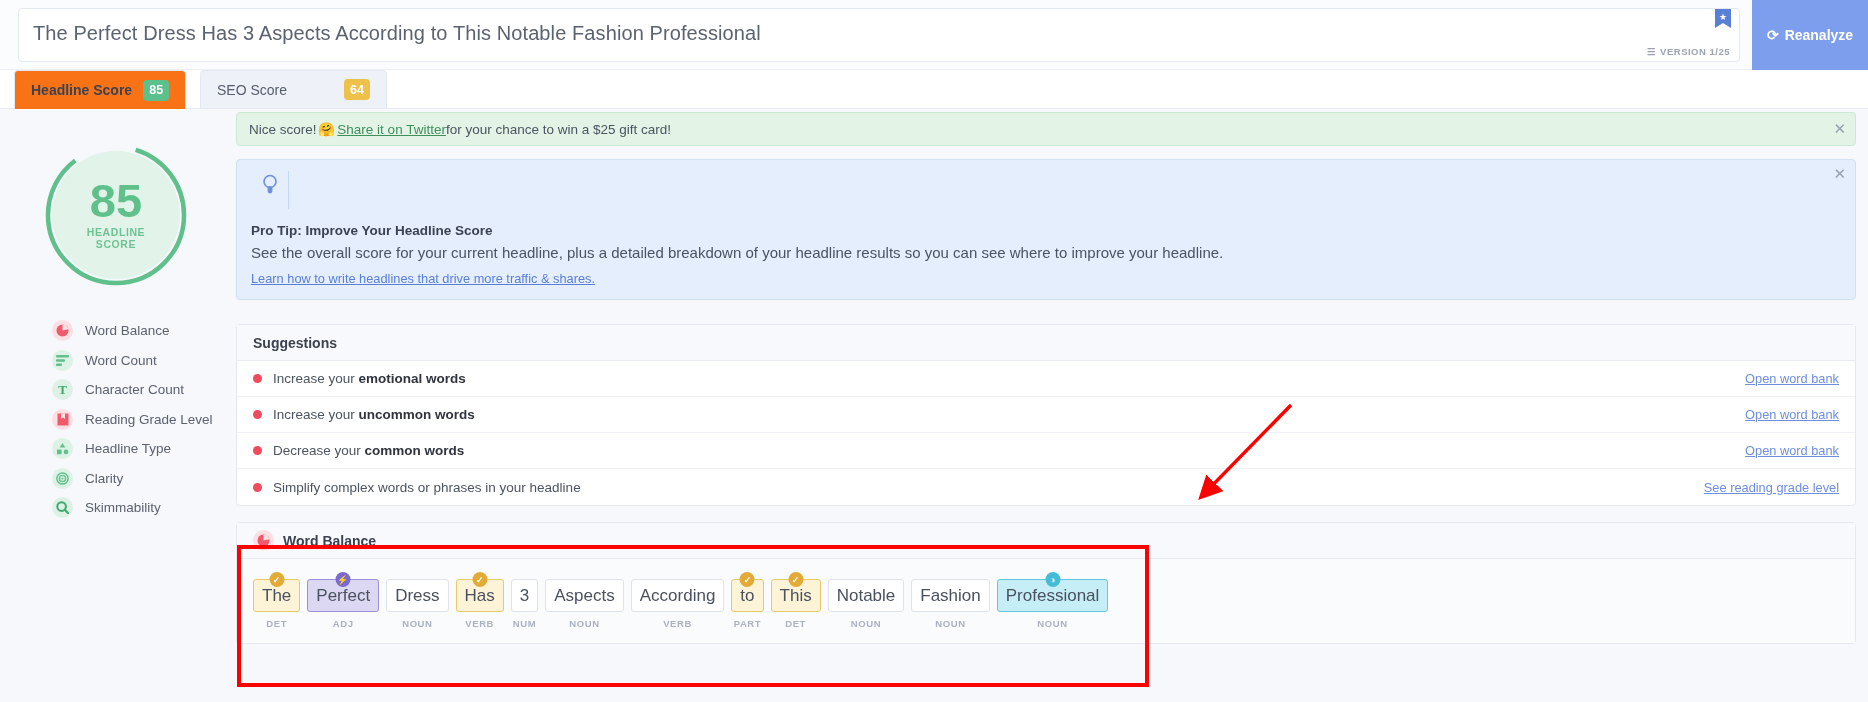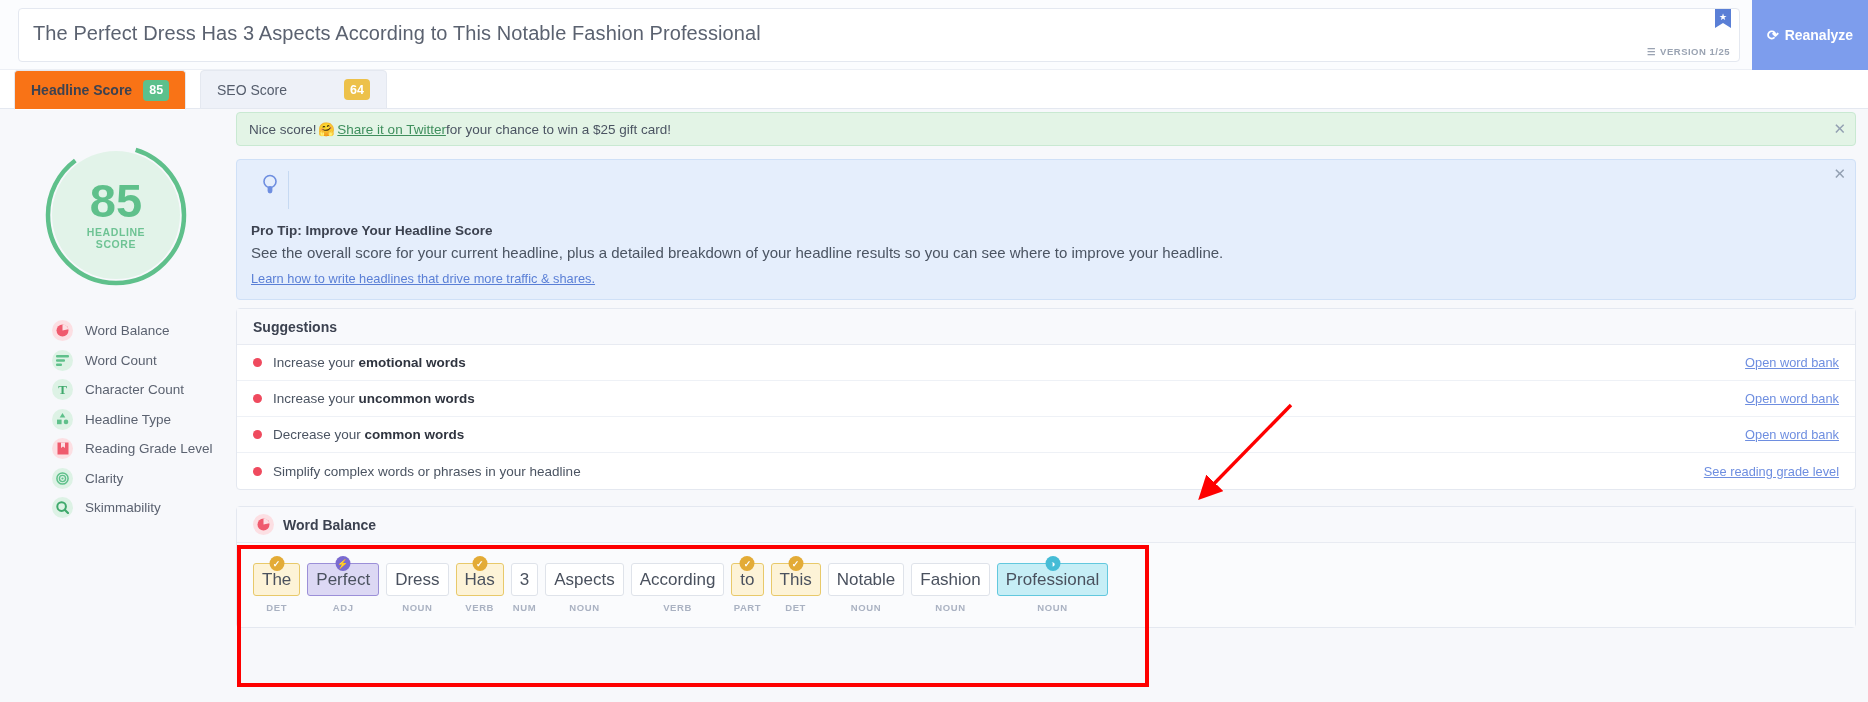--- a/index.html
+++ b/index.html
@@ -113,21 +113,21 @@
   .info-link {
     display: inline-block; margin-top: 10px; font-size: 12.8px;
     color: #5a7fd6; text-decoration: underline; cursor: pointer;
   }
   .close-x {
     position: absolute; right: 9px; top: 6px; font-size: 15px;
     color: #93a0b2; cursor: pointer; line-height: 1;
   }
 
   .card {
-    margin-top: 8px; background: #ffffff;
+    margin-top: 24px; background: #ffffff;
     border: 1px solid #e4e8f0; border-radius: 4px;
   }
   .card-head {
     height: 36px; background: #f8f9fc; border-bottom: 1px solid #e8ebf2;
     display: flex; align-items: center; padding: 0 16px;
     font-size: 14px; font-weight: bold; color: #3c4250; gap: 9px;
   }
   .sugg-row {
     height: 36px; display: flex; align-items: center; padding: 0 16px;
     border-bottom: 1px solid #eef1f6; justify-content: space-between;
@@ -253,38 +253,38 @@
       <div class="metric">
         <span class="metric-ico g">
           <svg width="13" height="13" viewBox="0 0 13 13">
               <text x="6.5" y="11" font-size="13" font-weight="bold" fill="#3fa96c" text-anchor="middle" font-family="Liberation Serif, serif">T</text>
             </svg>
         </span>
         <span class="metric-label">Character Count</span>
       </div>
 
       <div class="metric">
+        <span class="metric-ico r">
+          <svg width="12" height="13" viewBox="0 0 12 13">
+              <path d="M0.5 0.5 H11.5 V12.5 H0.5 Z" fill="#ef5a6d"></path>
+              <path d="M4 0.5 H8 V6 L6 4.6 L4 6 Z" fill="#fcdfe3"></path>
+            </svg>
+        </span>
+        <span class="metric-label">Reading Grade Level</span>
+      </div>
+
+      <div class="metric">
         <span class="metric-ico g">
           <svg width="13" height="12" viewBox="0 0 13 12">
               <path d="M6.5 0 L9.3 4.6 H3.7 Z" fill="#5fc08b"></path>
               <rect x="1" y="6.6" width="4.6" height="4.6" fill="#5fc08b"></rect>
               <circle cx="10" cy="8.9" r="2.3" fill="#5fc08b"></circle>
             </svg>
         </span>
         <span class="metric-label">Headline Type</span>
-      </div>
-
-      <div class="metric">
-        <span class="metric-ico r">
-          <svg width="12" height="13" viewBox="0 0 12 13">
-              <path d="M0.5 0.5 H11.5 V12.5 H0.5 Z" fill="#ef5a6d"></path>
-              <path d="M4 0.5 H8 V6 L6 4.6 L4 6 Z" fill="#fcdfe3"></path>
-            </svg>
-        </span>
-        <span class="metric-label">Reading Grade Level</span>
       </div>
 
 
       <div class="metric">
         <span class="metric-ico g">
           <svg width="13" height="13" viewBox="0 0 13 13">
               <circle cx="6.5" cy="6.5" r="5.6" fill="none" stroke="#5fc08b" stroke-width="1.5"></circle>
               <circle cx="6.5" cy="6.5" r="3.1" fill="none" stroke="#5fc08b" stroke-width="1.4"></circle>
               <circle cx="6.5" cy="6.5" r="1.1" fill="#5fc08b"></circle>
             </svg>

